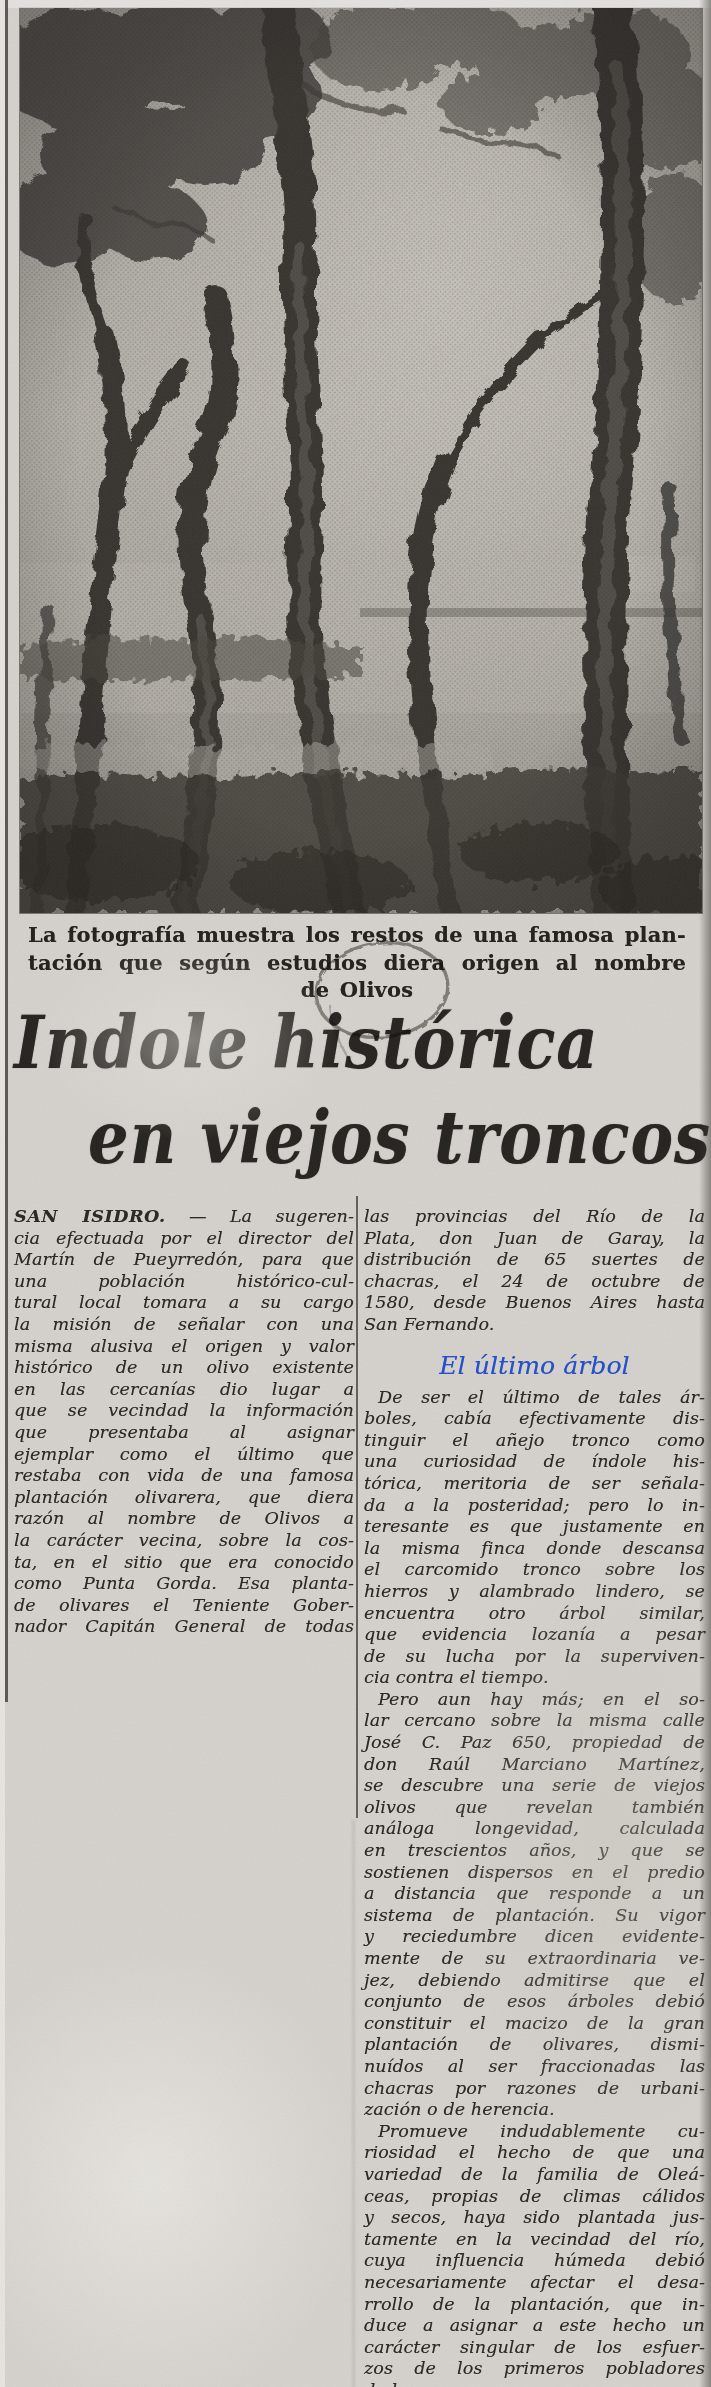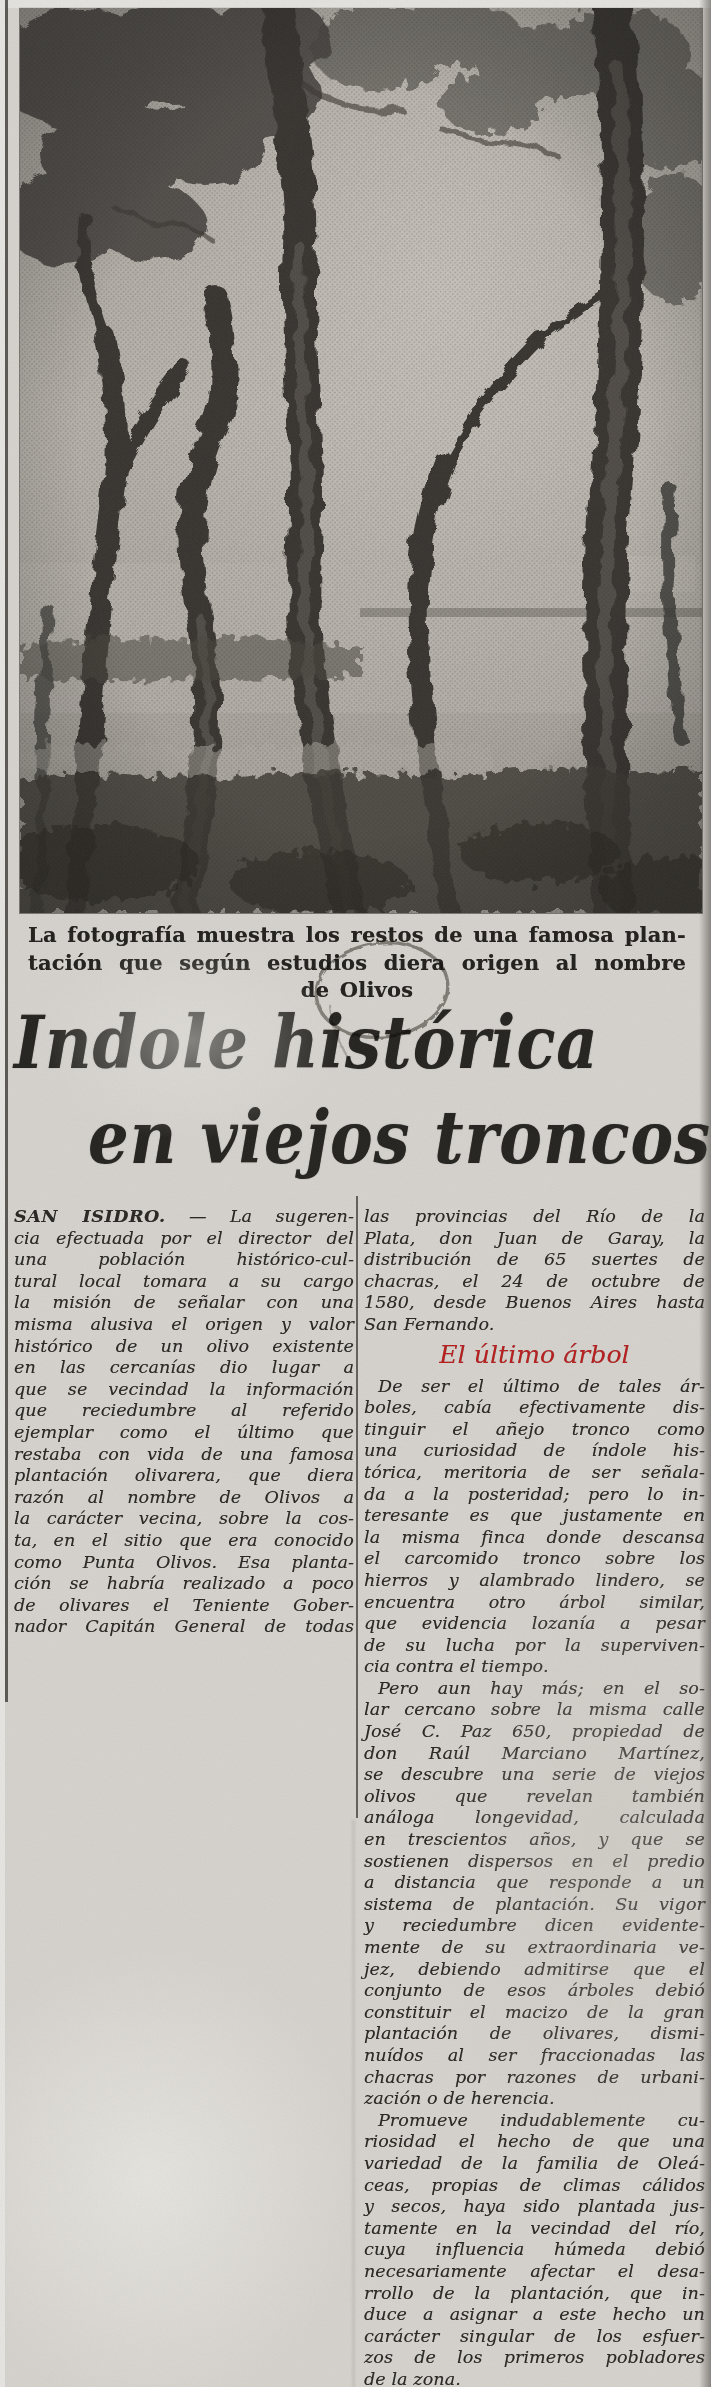--- a/index.html
+++ b/index.html
@@ -46,21 +46,21 @@
   }
   #col-left{left:14px;width:340px;}
   #col-right{left:364px;width:341px;}
   .line{text-align:justify;text-align-last:justify;}
   .para .line:last-child{text-align-last:left;}
   .para:not(.cont) .line:first-child{text-indent:14px;}
   #col-left .line:last-child{text-align-last:justify;}
   .dateline{font-weight:bold;letter-spacing:.6px;}
   .subhead{
     font-size:25px;font-weight:normal;text-align:center;
-    margin:4px 0 6px;line-height:30px;color:#b91c1c;
+    margin:15px 0 6px;line-height:30px;color:#1d4ed8;
   }
 
   .divider{
     position:absolute;left:356px;top:1196px;width:2px;height:622px;
     background:rgba(48,45,41,.7);filter:blur(.3px);
   }
   .crease{
     position:absolute;left:352px;top:1820px;width:3px;height:567px;
     background:rgba(110,106,100,.16);filter:blur(1.2px);
   }
@@ -201,36 +201,36 @@
 </svg>
 
 <div class="divider"></div>
 <div class="crease"></div>
 
 <div class="col" id="col-left">
   <div class="line"><span class="dateline">SAN ISIDRO.</span><span> — La sugeren-</span></div>
   <div>
 
   <div class="line">cia efectuada por el director del</div>
+      <div class="line">Martín de Pueyrredón, para que</div>
       <div class="line">una población histórico-cul-</div>
       <div class="line">tural local tomara a su cargo</div>
       <div class="line">la misión de señalar con una</div>
       <div class="line">misma alusiva el origen y valor</div>
       <div class="line">histórico de un olivo existente</div>
       <div class="line">en las cercanías dio lugar a</div>
       <div class="line">que se vecindad la información</div>
-      <div class="line">que reciedumbre al referido</div>
+      <div class="line">que presentaba al asignar</div>
       <div class="line">ejemplar como el último que</div>
       <div class="line">restaba con vida de una famosa</div>
       <div class="line">plantación olivarera, que diera</div>
       <div class="line">razón al nombre de Olivos a</div>
       <div class="line">la carácter vecina, sobre la cos-</div>
       <div class="line">ta, en el sitio que era conocido</div>
-      <div class="line">como Punta Olivos. Esa planta-</div>
-      <div class="line">ción se habría realizado a poco</div>
+      <div class="line">como Punta Gorda. Esa planta-</div>
       <div class="line">de olivares el Teniente Gober-</div>
       <div class="line">nador Capitán General de todas</div>
     </div>
 </div>
 
 <div class="col" id="col-right">
   <div class="para cont">
 
   <div class="line">las provincias del Río de la</div>
       <div class="line">Plata, don Juan de Garay, la</div>

